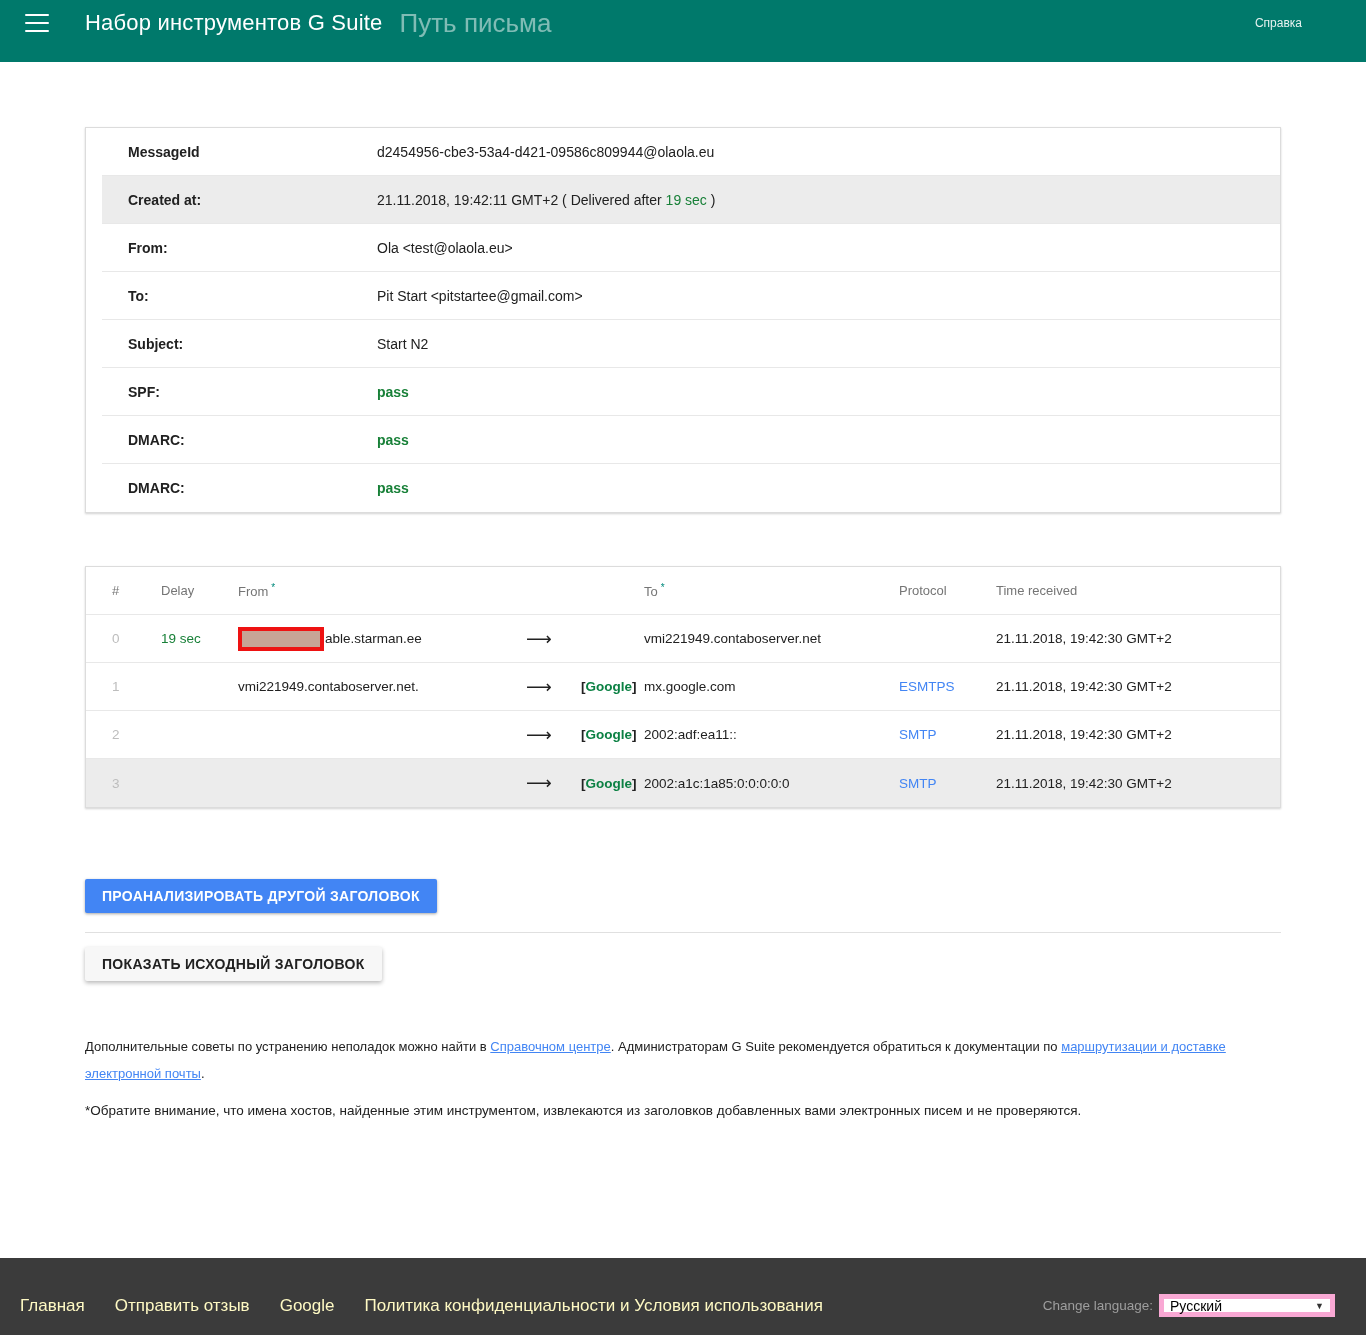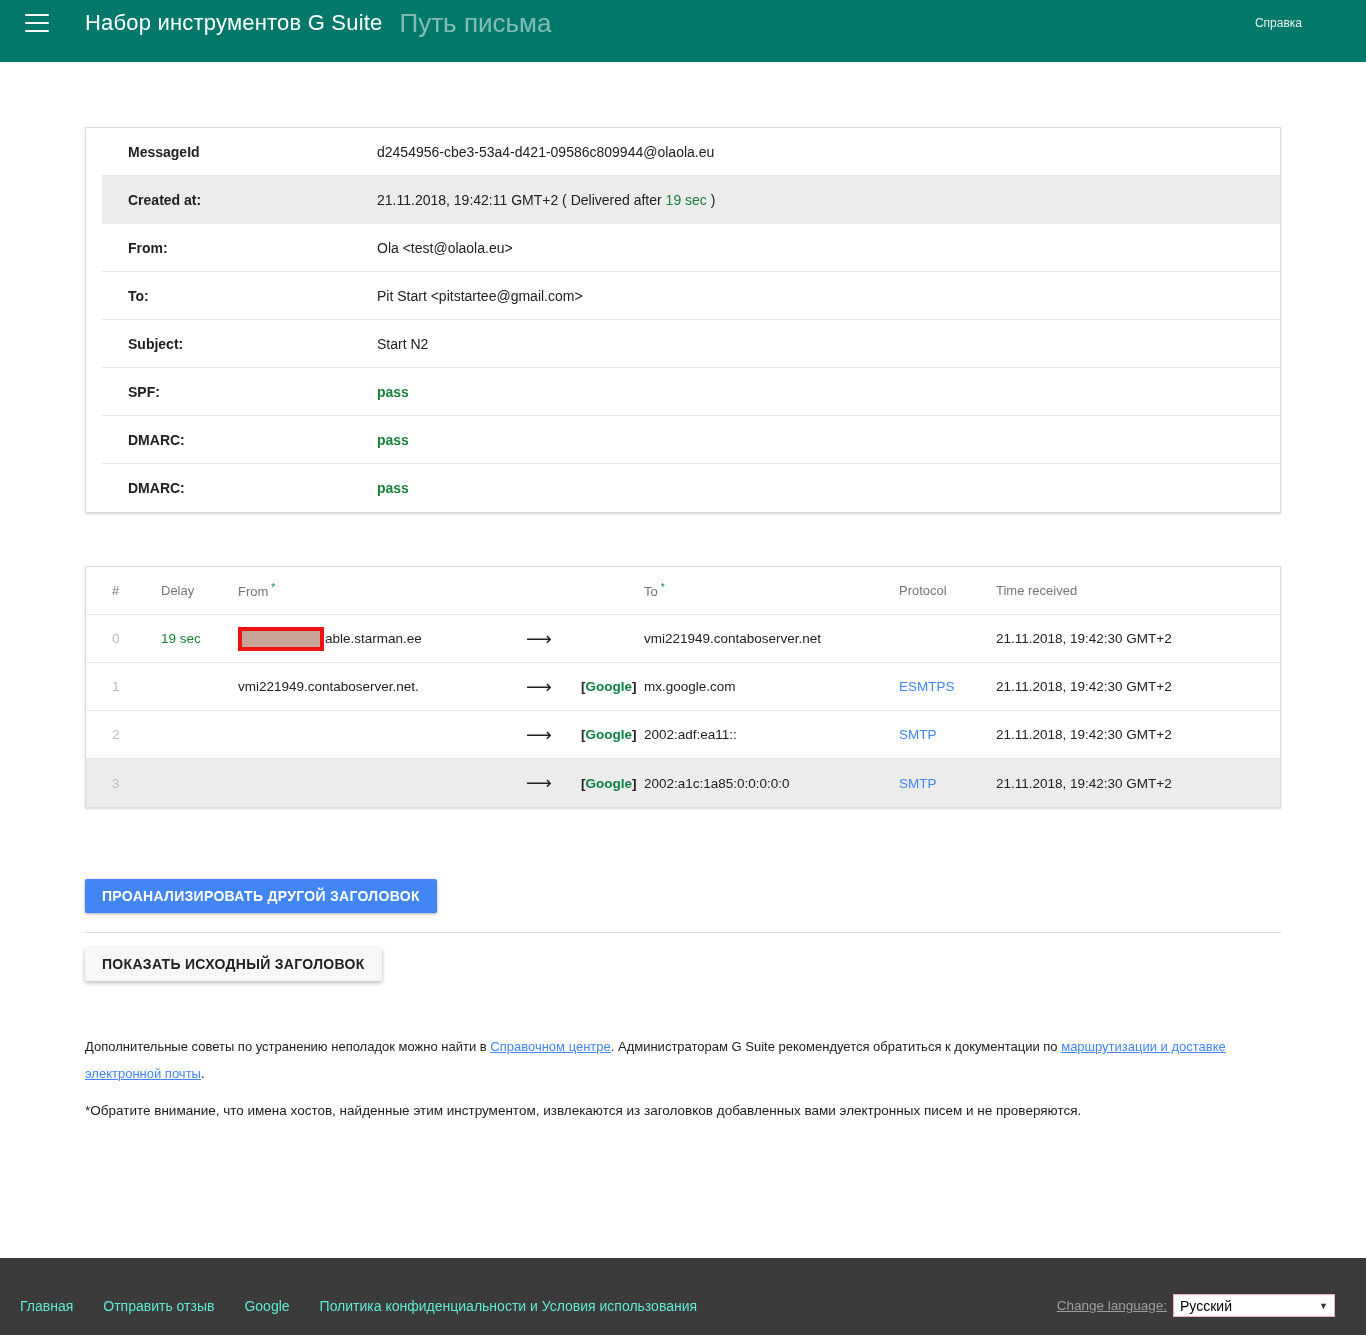--- a/index.html
+++ b/index.html
@@ -59,24 +59,24 @@
               padding:9px 17px; border:none; border-radius:2px; letter-spacing:.3px; cursor:pointer;
               box-shadow:0 2px 4px rgba(0,0,0,0.28); font-family:inherit; }
 
   
   .notes { margin-top:52px; font-size:13px; line-height:27px; }
   .notes a { color:#4285f4; text-decoration:underline; cursor:pointer; }
   .note2 { margin-top:16px; font-size:13.5px; }
 
   
   .footer { height:95px; background:#3b3b3b; display:flex; align-items:center; padding:0 31px 0 20px; flex-shrink:0; margin-top:140px; }
-  .footer a { color:#5eead4; font-size:14px; text-decoration:none; margin-right:30px; cursor:pointer; }
+  .footer a { color:#fef9c3; font-size:17px; text-decoration:none; margin-right:30px; cursor:pointer; }
   .footer-spacer { flex:1; }
-  .lang-label { color:#9e9e9e; font-size:13.5px; margin-right:6px;text-decoration:underline; }
-  .lang-select { width:162px; height:23px; background:#ffffff; border:1px solid #f9a8d4; display:flex; align-items:center;
+  .lang-label { color:#9e9e9e; font-size:13.5px; margin-right:6px; }
+  .lang-select { width:176px; height:23px; background:#ffffff; border:5px solid #f9a8d4; display:flex; align-items:center;
                  padding:0 6px; font-size:14px; color:#000; cursor:pointer; }
   .lang-select .val { flex:1; }
   .lang-select .arr { font-size:9px; color:#333; }
 </style>
 </head>
 <body>
 
 <div class="appbar">
   <div class="menu-btn">
       <span></span>

